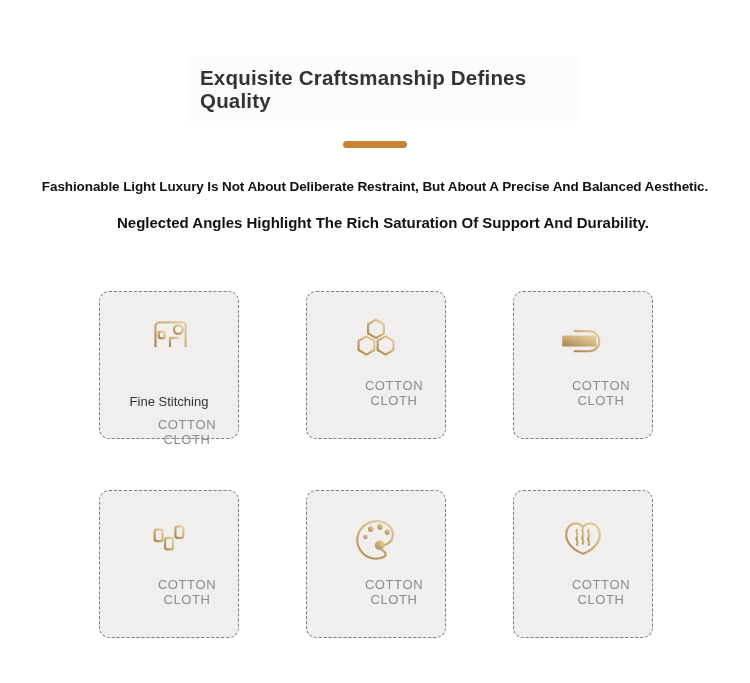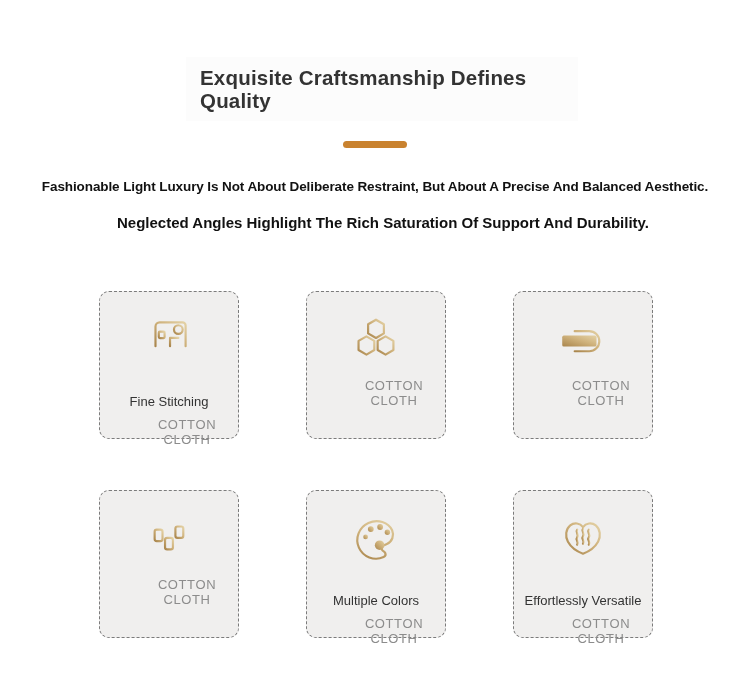--- a/index.html
+++ b/index.html
@@ -156,30 +156,28 @@
         <g transform="rotate(-24 26 26)">
           <path class="gstroke" d="M26,44 c-9.9,0 -18,-8.1 -18,-18 s8.1,-18 18,-18 s18,7.1 18,15.8 c0,5.5 -4.5,10 -10,10 h-3.6 c-1.7,0 -3,1.3 -3,3 c0,.8 .3,1.5 .8,2 c.5,.6 .8,1.4 .8,2.3 c0,1.6 -1.3,2.9 -3,2.9 z" stroke-width="2.3"></path>
         </g>
         <circle class="gfill" cx="16" cy="23" r="2.3"></circle>
         <circle class="gfill" cx="21" cy="15.5" r="2.8"></circle>
         <circle class="gfill" cx="30" cy="13.5" r="2.8"></circle>
         <circle class="gfill" cx="37" cy="18.5" r="2.6"></circle>
         <circle class="gfill" cx="29.5" cy="31" r="4.6"></circle>
       </svg>
     </div>
-    <div class="card-title">Multiple Colors</div>
     <div class="card-sub">COTTON CLOTH</div>
   </div>
 
   <div class="card">
     <div class="icon-wrap">
       <svg width="54" height="54" viewBox="0 0 52 52">
         <path class="gstroke" d="M26,13.5 C23.3,9.8 17.6,8.8 13.7,11.9 C9.4,15.4 8.6,22.4 11.5,27.7 C14.3,32.8 19.6,36.8 26,39.2 C32.4,36.8 37.7,32.8 40.5,27.7 C43.4,22.4 42.6,15.4 38.3,11.9 C34.4,8.8 28.7,9.8 26,13.5 Z" stroke-width="2.3"></path>
         <path class="gstroke" d="M20.4,16 c-2.2,2.7 2.2,4.6 0,7.3 c-2.2,2.7 2.2,4.6 0,7.3" stroke-width="1.9"></path>
         <path class="gstroke" d="M26,15 c-2.2,2.7 2.2,4.6 0,7.3 c-2.2,2.7 2.2,4.6 0,7.3" stroke-width="1.9"></path>
         <path class="gstroke" d="M31.6,16 c-2.2,2.7 2.2,4.6 0,7.3 c-2.2,2.7 2.2,4.6 0,7.3" stroke-width="1.9"></path>
       </svg>
     </div>
-    <div class="card-title">Effortlessly Versatile</div>
     <div class="card-sub">COTTON CLOTH</div>
   </div>
 
 </div>
 
 </body></html>

